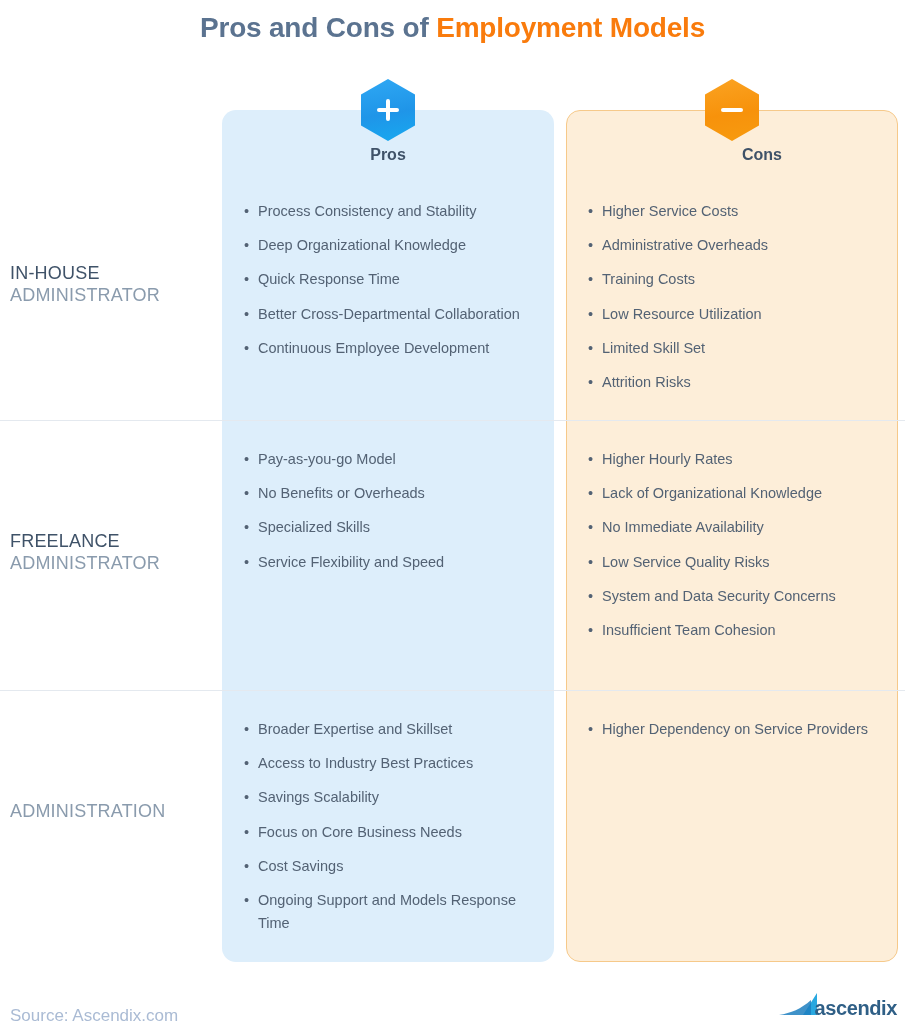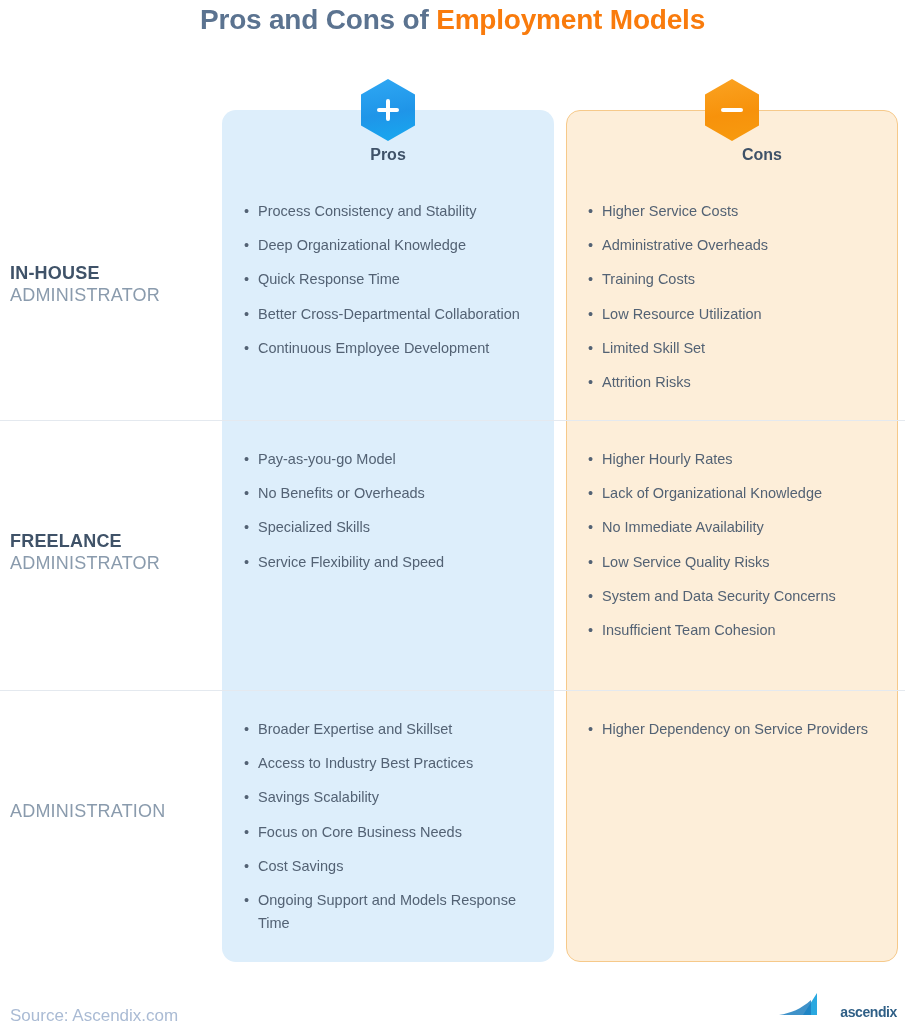--- a/index.html
+++ b/index.html
@@ -15,21 +15,21 @@
   .page {
     position: relative;
     width: 905px;
     height: 1024px;
     background: #ffffff;
   }
 
   
   .title {
     position: absolute;
-    top: 4px;
+    top: 12px;
     left: 0;
     width: 905px;
     text-align: center;
     font-size: 28px;
     font-weight: bold;
     letter-spacing: -0.2px;
     color: #5b7390;
     white-space: nowrap;
   }
   .title .accent { color: #f97b0c; }
@@ -115,21 +115,21 @@
   
   .row-label {
     position: absolute;
     left: 10px;
     width: 205px;
     line-height: 1.22;
   }
   .row-label .strong {
     display: block;
     font-size: 18px;
-    font-weight: bold;
+    font-weight: normal;
     letter-spacing: 0.2px;
     color: #3f5268;
   }
   .row-label .light {
     display: block;
     font-size: 18px;
     font-weight: normal;
     letter-spacing: 0.2px;
     color: #8a9bad;
   }
@@ -179,21 +179,21 @@
     position: absolute;
     right: 8px;
     top: 988px;
     width: 120px;
     height: 30px;
   }
   .logo-text {
     position: absolute;
     right: 0;
     bottom: -2px;
-    font-size: 14px;
+    font-size: 20px;
     font-weight: bold;
     letter-spacing: -0.4px;
     color: #2f5f86;
   }
 </style>
 </head>
 <body>
 
 <div class="page">
 

